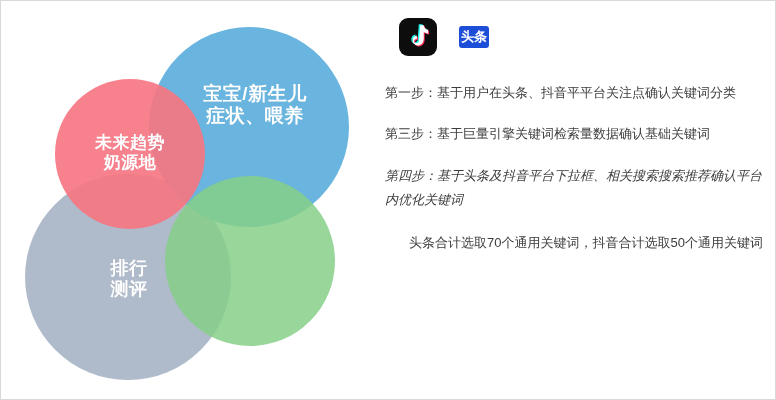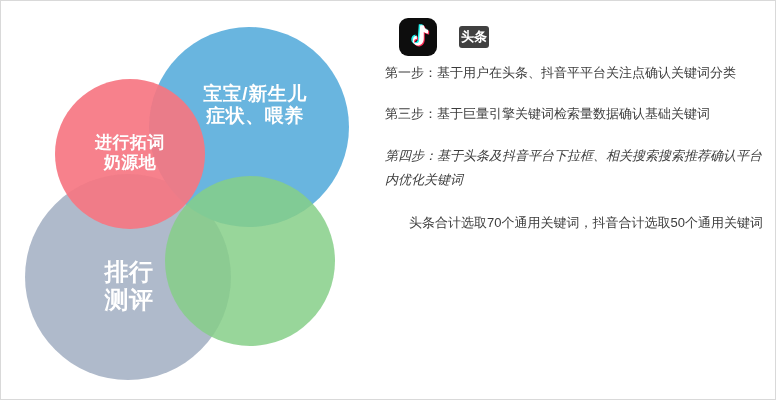--- a/index.html
+++ b/index.html
@@ -61,21 +61,21 @@
   #label-green {
     left: 178px;
     top: 215px;
     width: 110px;
     font-size: 18px;
   }
   #label-gray {
     left: 62px;
     top: 249px;
     width: 100px;
-    font-size: 24px;
+    font-size: 18px;
   }
 
   
   #content-panel {
     position: absolute;
     left: 368px;
     top: 0;
     width: 406px;
     height: 398px;
     padding: 14px 8px 0 8px;
@@ -106,31 +106,31 @@
   #logo-toutiao {
     background: #ffffff;
     display: flex;
     align-items: center;
     justify-content: center;
   }
   #toutiao-badge {
     width: 30px;
     height: 22px;
     border-radius: 3px;
-    background: #404040;
+    background: #1d4ed8;
     color: #ffffff;
     font-size: 13px;
     font-weight: bold;
     line-height: 22px;
     text-align: center;
     letter-spacing: 0px;
   }
 
   #steps {
-    margin-top: 4px;
+    margin-top: 24px;
     padding-left: 8px;
     padding-right: 4px;
   }
   .step-line {
     color: #3c3c3c;
     font-size: 13px;
     line-height: 1.5;
     margin-bottom: 21px;
     white-space: nowrap;
   }
@@ -155,21 +155,21 @@
         <circle id="c-gray" cx="111" cy="268" r="103" fill="#a5b1c4"></circle>
         <circle id="c-blue" cx="232" cy="118" r="100" fill="#55abdb"></circle>
         <circle id="c-red" cx="113" cy="145" r="75" fill="#f56471" opacity="0.92"></circle>
         <circle id="c-green" cx="233" cy="252" r="85" fill="#76c878" opacity="0.85"></circle>
       </g>
     </svg>
 
     <div class="venn-label" id="label-blue">宝宝/新生儿
 症状、喂养</div>
 
-    <div class="venn-label" id="label-red">进行拓词
+    <div class="venn-label" id="label-red">未来趋势
 奶源地</div>
 
 
     <div class="venn-label" id="label-gray">排行
 测评</div>
   </div>
 
   <div id="content-panel">
 
     <div id="logo-row">

